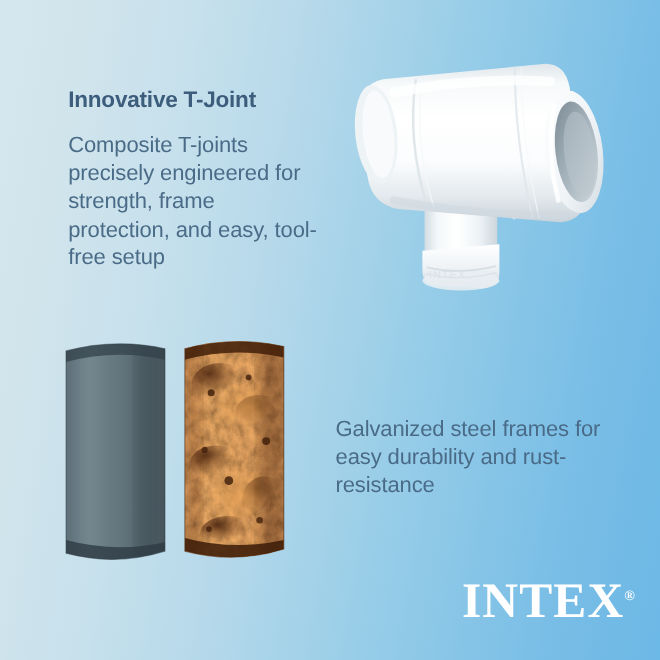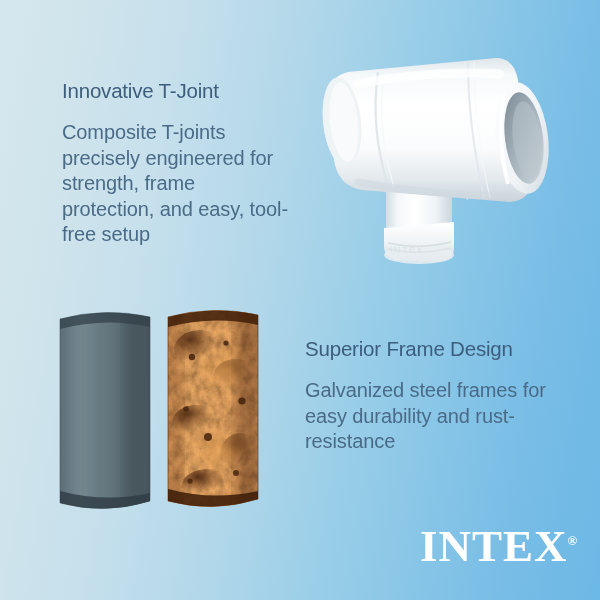--- a/index.html
+++ b/index.html
@@ -20,21 +20,21 @@
         #b4d8ea 42%,
         #9ccfe8 58%,
         #89c6e7 72%,
         #78bde6 86%,
         #6cb8e6 100%);
   }
 
   
   .heading {
     position: absolute;
-    font-weight: normal;
+    font-weight: bold;
     font-size: 20.5px;
     letter-spacing: -0.2px;
     color: #3d5d7d;
     white-space: nowrap;
     text-align: center;
   }
   .body-text {
     position: absolute;
     font-size: 20px;
     line-height: 25.5px;
@@ -253,19 +253,18 @@
         <path d="M118,184 Q163,196 208,186 L208,196 Q163,208 118,196 Z" fill="#3a1a07" opacity="0.85"></path>
       </g>
       <path d="M118,12 Q163,0 208,10 L208,194 Q163,208 118,196 Z" fill="none" stroke="#4a2209" stroke-width="1" opacity="0.55"></path>
     </svg>
   </div>
 
   <div class="heading" id="heading-tjoint">Innovative T-Joint</div>
 
   <div class="body-text" id="body-tjoint">Composite T-joints precisely engineered for strength, frame protection, and easy, tool-free setup</div>
 
-  <div class="heading" id="heading-frame">Superior Frame Design</div>
 
   <div class="body-text" id="body-frame">Galvanized steel frames for easy durability and rust-resistance</div>
 
   <div id="logo"><span>INTEX</span><span class="reg">®</span></div>
 
 </div>
 
 </body></html>

